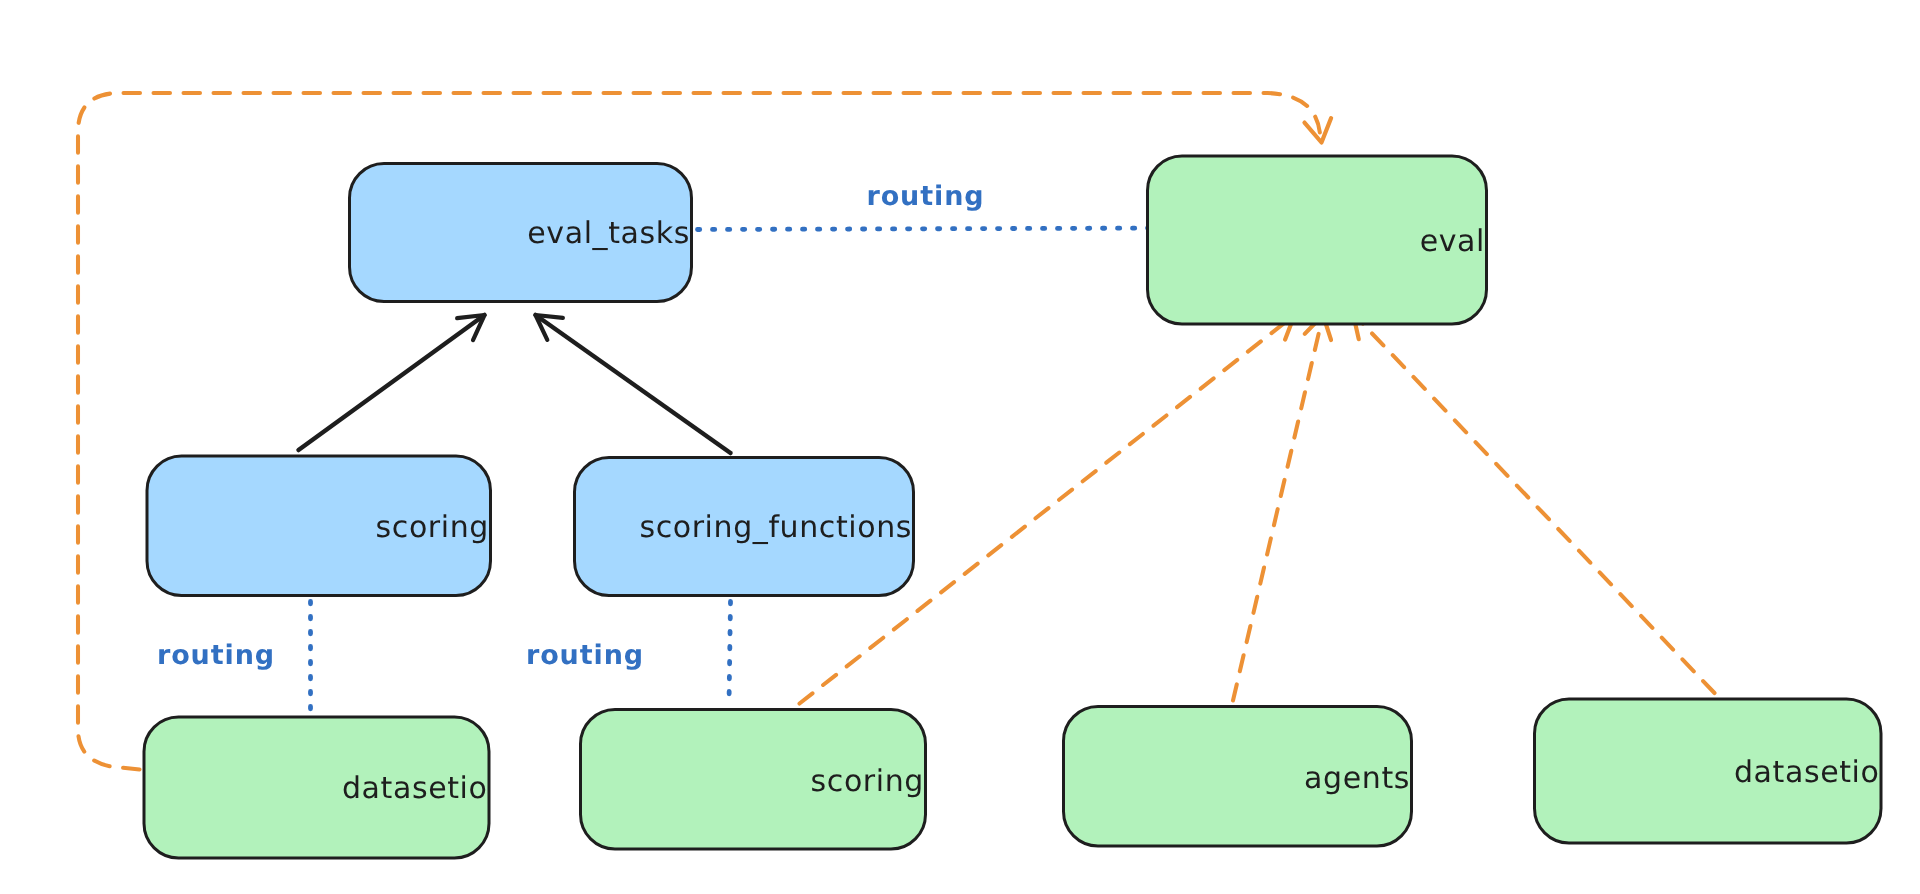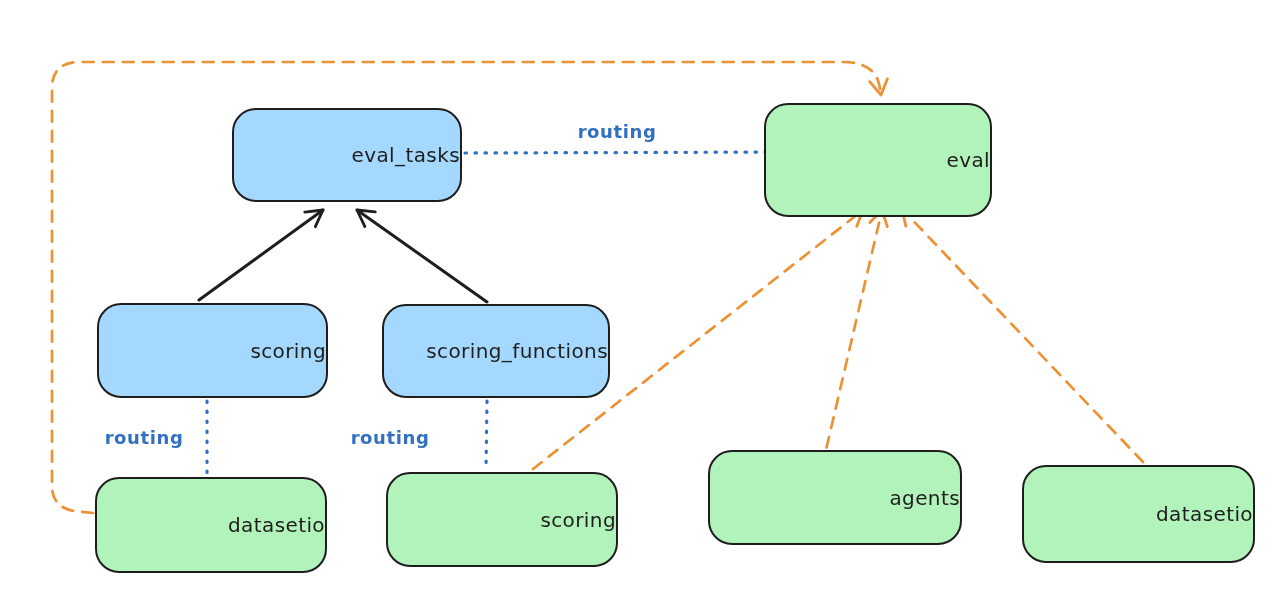--- a/index.html
+++ b/index.html
@@ -85,21 +85,21 @@
   </div>
 
   <div class="node blue" style="left:382px;top:304px;width:228px;height:94px">
     <span>scoring_functions</span>
   </div>
 
   <div class="node green" style="left:386px;top:472px;width:232px;height:95px">
     <span>scoring</span>
   </div>
 
-  <div class="node green" style="left:708px;top:450px;width:254px;height:95px">
+  <div class="node green" style="left:708px;top:470px;width:234px;height:95px">
     <span>agents</span>
   </div>
 
   <div class="node green" style="left:1022px;top:465px;width:233px;height:98px">
     <span>datasetio</span>
   </div>
 
   <div class="edge-label" style="left:617px;top:131px">routing</div>
   <div class="edge-label" style="left:144px;top:437px">routing</div>
   <div class="edge-label" style="left:390px;top:437px">routing</div>

